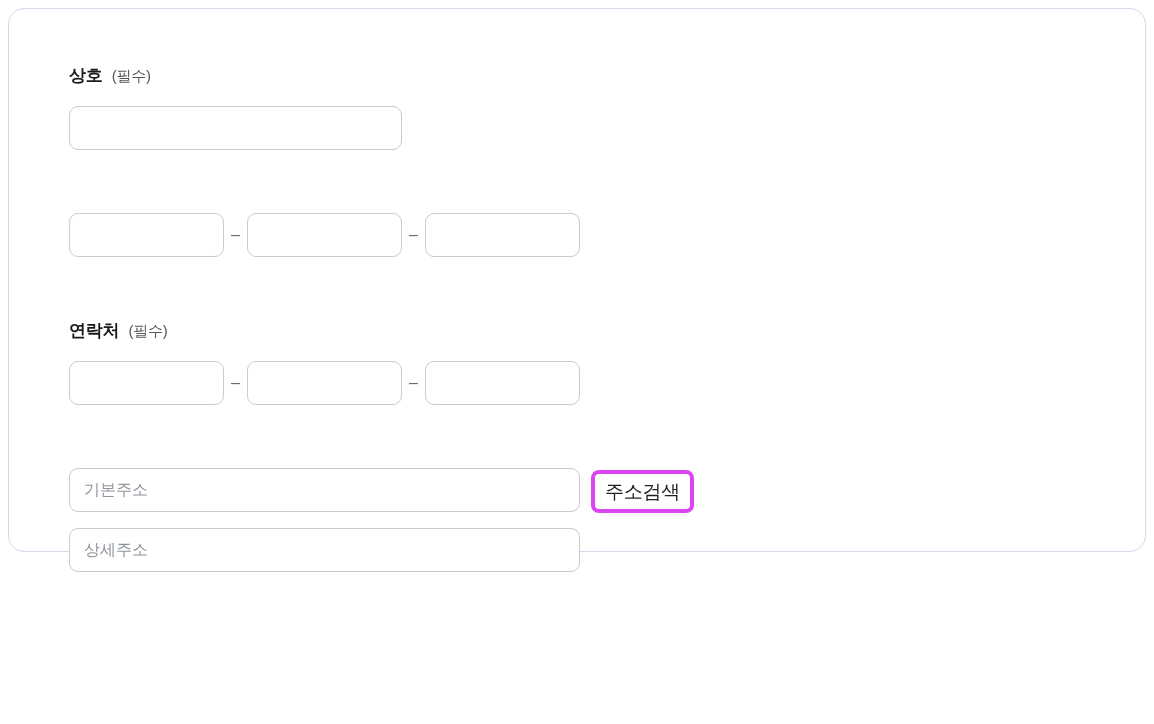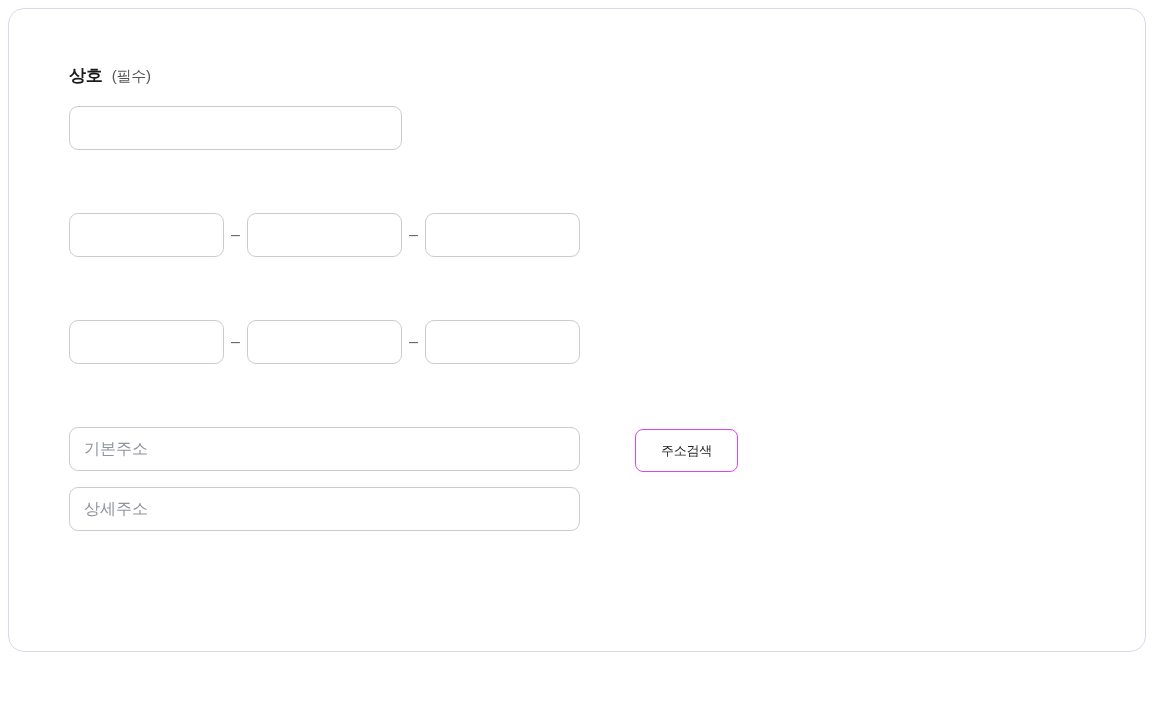--- a/index.html
+++ b/index.html
@@ -8,21 +8,21 @@
     height: 724px;
     background: #ffffff;
     font-family: "Liberation Sans", "DejaVu Sans", sans-serif;
     overflow: hidden;
   }
   .card {
     position: absolute;
     left: 8px;
     top: 8px;
     width: 1138px;
-    height: 644px;
+    height: 544px;
     border: 1px solid #d4daea;
     border-radius: 16px;
     background: #ffffff;
     padding: 56px 16px 0 60px;
   }
   .field-group { margin-bottom: 63px; }
   .field-group.last { margin-bottom: 0; }
   .label-row {
     height: 21px;
     line-height: 21px;
@@ -64,36 +64,35 @@
   .dash {
     color: #666666;
     font-size: 16px;
     line-height: 1;
     user-select: none;
   }
   .address-row {
     display: flex;
     align-items: flex-start;
     margin-bottom: 15px;
-    gap: 44px;
   }
   .base-input {
     width: 511px;
     height: 47px;
     background: #f1f1f3;
   }
   .search-btn {
     margin-left: 11px;
     margin-top: 2px;
     width: 103px;
     height: 43px;
     background: #ffffff;
-    border: 1px solid #d946ef;
+    border: 4px solid #d946ef;
     border-radius: 8px;
-    font-size: 13px;
+    font-size: 19px;
     color: #222222;
     letter-spacing: -0.3px;
     cursor: pointer;
     font-family: inherit;
   }
   .detail-input {
     width: 511px;
     height: 46px;
   }
 </style>
@@ -114,20 +113,24 @@
     <div class="triple-row">
       <input type="text" class="ui-input part-input" style="">
       <span class="dash">–</span>
       <input type="text" class="ui-input part-input" style="">
       <span class="dash">–</span>
       <input type="text" class="ui-input part-input" style="">
     </div>
   </div>
 
   <div class="field-group">
+    <div class="label-row">
+      <span class="label">연락처</span>
+      <span class="required">(필수)</span>
+    </div>
     <div class="triple-row">
       <input type="text" class="ui-input part-input" style="">
       <span class="dash">–</span>
       <input type="text" class="ui-input part-input" style="">
       <span class="dash">–</span>
       <input type="text" class="ui-input part-input" style="">
     </div>
   </div>
 
   <div class="field-group last">

